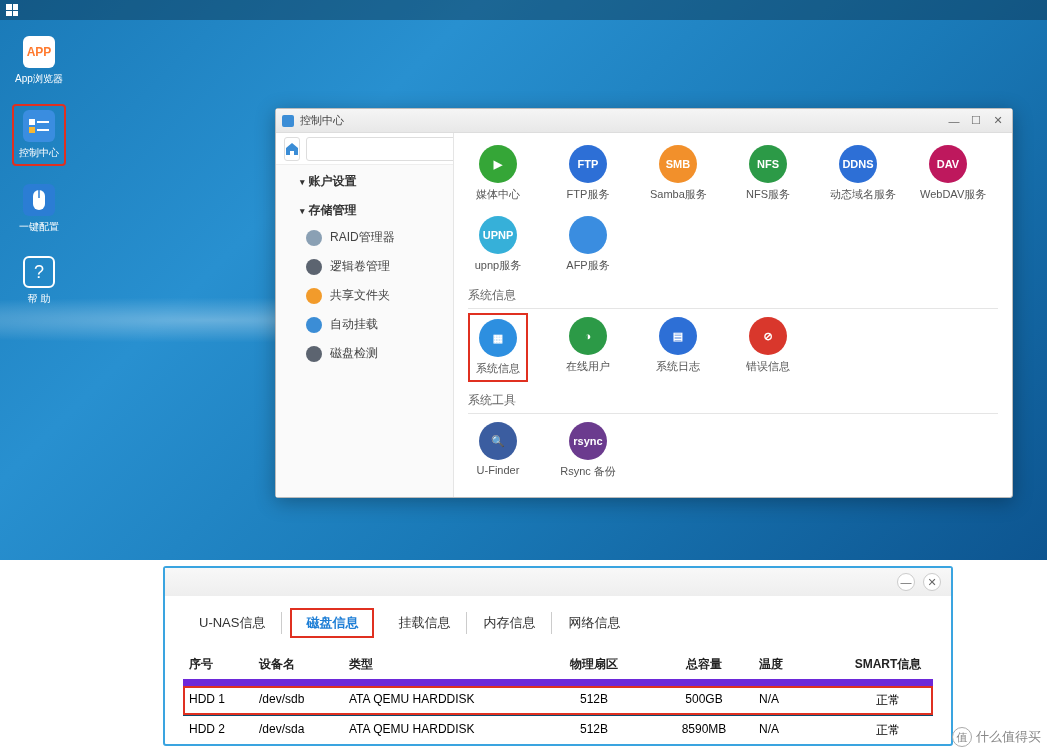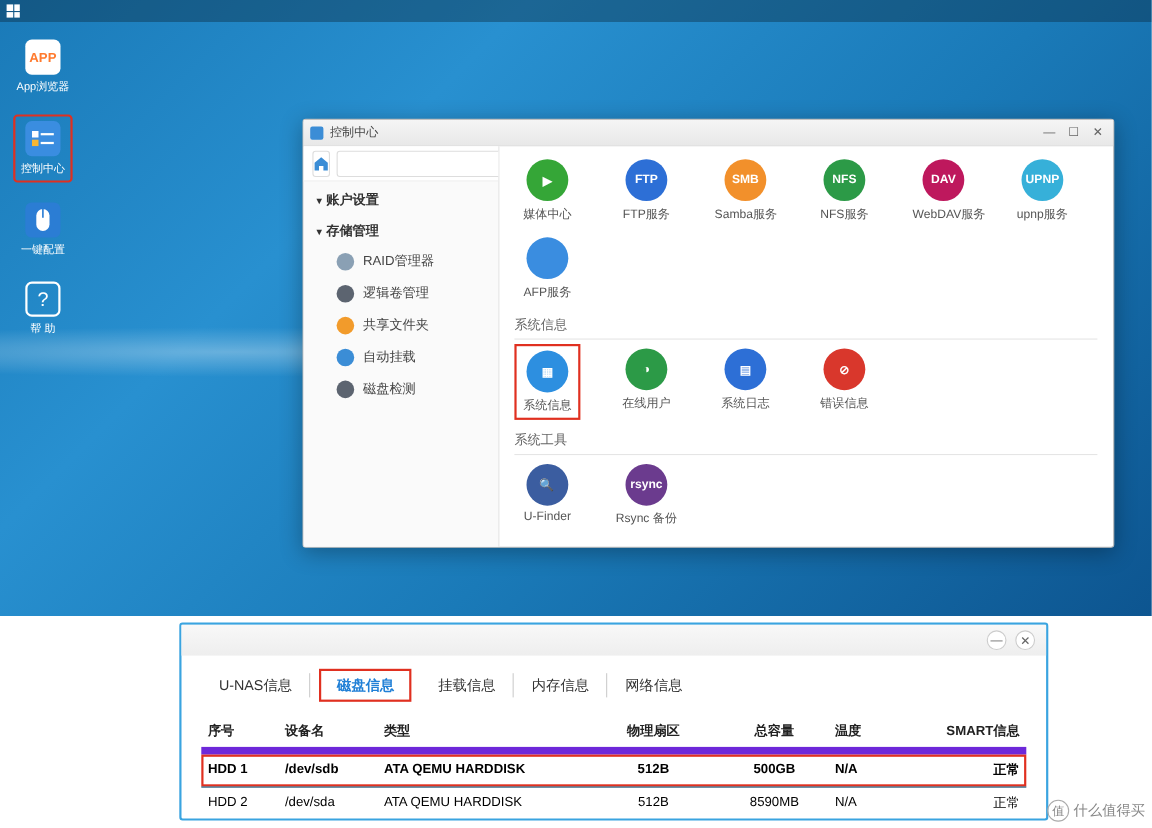--- a/index.html
+++ b/index.html
@@ -27,21 +27,21 @@
 .win-title { height: 24px; background: linear-gradient(#f5f5f5,#e8e8e8); border-bottom: 1px solid #ddd; display: flex; align-items: center; padding: 0 6px; font-size: 11px; color: #444; }
 .win-title .ticon { width: 12px; height: 12px; background: #3b8dd6; margin-right: 6px; border-radius: 2px; }
 .win-ctrls { margin-left: auto; display: flex; gap: 6px; }
 .win-ctrls span { width: 16px; height: 14px; display: flex; align-items: center; justify-content: center; font-size: 11px; color: #666; cursor: pointer; }
 
 .win-body { display: flex; height: calc(100% - 24px); }
 .sidebar { width: 178px; border-right: 1px solid #e5e5e5; background: #fafafa; font-size: 12px; color: #444; overflow: hidden; }
 .sb-top { height: 32px; display: flex; align-items: center; padding: 4px 8px; gap: 6px; border-bottom: 1px solid #eee; background: #fff; }
 .sb-home { width: 26px; height: 24px; border: 1px solid #ddd; border-radius: 3px; display: flex; align-items: center; justify-content: center; color: #3b8dd6; cursor: pointer; }
 .sb-search { flex: 1; height: 24px; border: 1px solid #ddd; border-radius: 3px; padding: 0 6px; font-size: 11px; }
-.sb-cat { padding: 8px 12px 4px; font-weight: bold; color: #333; display: flex; align-items: center; gap: 4px; }
+.sb-cat { padding: 8px 24px 4px; font-weight: bold; color: #333; display: flex; align-items: center; gap: 4px; }
 .sb-cat::before { content: "▾"; font-size: 9px; }
 .sb-item { padding: 6px 12px 6px 30px; display: flex; align-items: center; gap: 8px; cursor: pointer; }
 .sb-ic { width: 16px; height: 16px; border-radius: 50%; display: inline-flex; align-items: center; justify-content: center; font-size: 10px; color: #fff; flex-shrink: 0; }
 
 .content { flex: 1; padding: 8px 14px; overflow: auto; }
 .sect-title { font-size: 12px; color: #666; margin: 6px 0 4px; border-bottom: 1px solid #e5e5e5; padding-bottom: 4px; }
 .icon-grid { display: flex; flex-wrap: wrap; gap: 6px 30px; margin-bottom: 10px; }
 .gicon { width: 60px; text-align: center; cursor: pointer; padding: 4px 2px; }
 .gicon .gic { width: 38px; height: 38px; margin: 0 auto 4px; border-radius: 50%; display: flex; align-items: center; justify-content: center; color: #fff; font-size: 11px; font-weight: bold; }
 .gicon .glbl { font-size: 11px; color: #555; white-space: nowrap; }
@@ -53,22 +53,22 @@
 .lower-win .lw-bar { height: 28px; background: linear-gradient(#f8f8f8,#eee); display: flex; justify-content: flex-end; align-items: center; padding: 0 10px; gap: 8px; }
 .lw-bar .cbtn { width: 18px; height: 18px; border: 1px solid #ccc; border-radius: 50%; display: flex; align-items: center; justify-content: center; font-size: 11px; color: #666; cursor: pointer; background: #fff; }
 .tabs { display: flex; padding: 14px 18px 8px; gap: 0; font-size: 13px; color: #333; align-items: center; }
 .tab { padding: 2px 16px; border-right: 1px solid #ccc; cursor: pointer; }
 .tab:last-child { border-right: none; }
 .tab.active { color: #1f7fd6; font-weight: bold; border: 2px solid #e03020; margin: -2px 8px; padding: 4px 14px; }
 
 .dtable { margin: 6px 18px 0; font-size: 12px; }
 .drow { display: flex; padding: 6px 6px; border-top: 1px solid #0c4a6e; }
 .drow.hd { font-weight: bold; border-top: none; border-bottom: 7px solid #6d28d9; color: #222; }
-.drow.sel { border: 2px solid #e03020; padding: 4px 4px; font-weight: bold; }
-.c1{width:70px}.c2{width:90px}.c3{width:190px}.c4{width:110px;text-align:center}.c5{width:110px;text-align:center}.c6{width:90px;text-align:left}.c7{flex:1;text-align:right}
+.drow.sel { border: 2px solid #e03020; padding: 4px 4px; }
+.c1{width:70px}.c2{width:90px}.c3{width:190px}.c4{width:110px;text-align:center}.c5{width:110px;text-align:center}.c6{width:90px;text-align:left}.c7{flex:1;text-align:center}
 
 .watermark { position: absolute; right: 6px; bottom: 6px; font-size: 13px; color: #888; display: flex; align-items: center; gap: 4px; }
 .watermark .wm-ic { width: 20px; height: 20px; border: 1px solid #aaa; border-radius: 50%; display: flex; align-items: center; justify-content: center; font-size: 11px; }
 </style>
 </head>
 <body>
 
 <div class="desktop">
   <div class="taskbar">
     <div class="taskbar-icon">
@@ -166,20 +166,24 @@
               <div class="gic gic-sq" style="background:#2d6fd6">FTP</div>
               <div class="glbl">FTP服务</div>
             </div>
             <div class="gicon" style="">
               <div class="gic gic-sq" style="background:#f2902b">SMB</div>
               <div class="glbl">Samba服务</div>
             </div>
             <div class="gicon" style="">
               <div class="gic " style="background:#2c9a47">NFS</div>
               <div class="glbl">NFS服务</div>
+            </div>
+            <div class="gicon" style="">
+              <div class="gic " style="background:#2d6fd6">DDNS</div>
+              <div class="glbl">动态域名服务</div>
             </div>
             <div class="gicon" style="">
               <div class="gic gic-sq" style="background:#be185d">DAV</div>
               <div class="glbl">WebDAV服务</div>
             </div>
             <div class="gicon" style="">
               <div class="gic " style="background:#36b0d9">UPNP</div>
               <div class="glbl">upnp服务</div>
             </div>
             <div class="gicon" style="">

